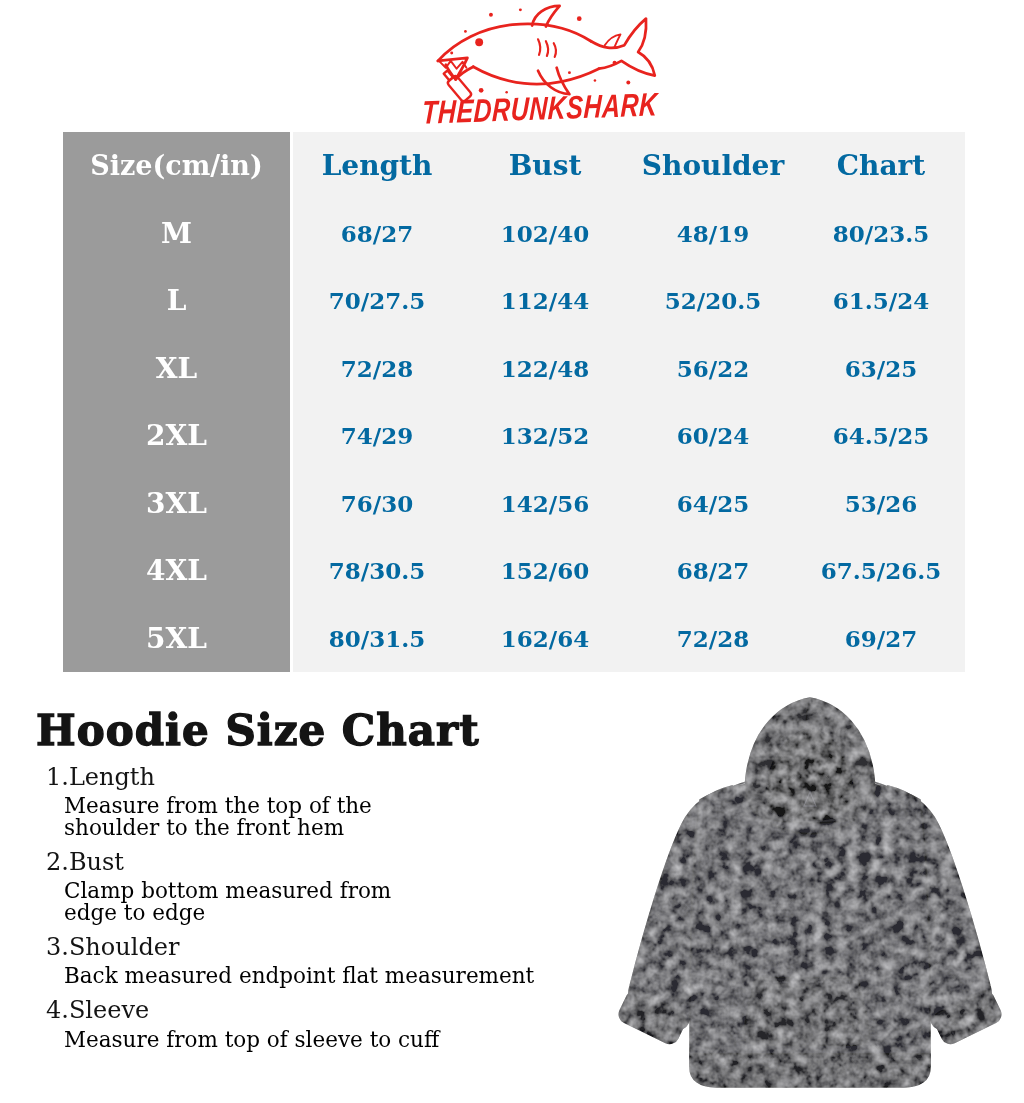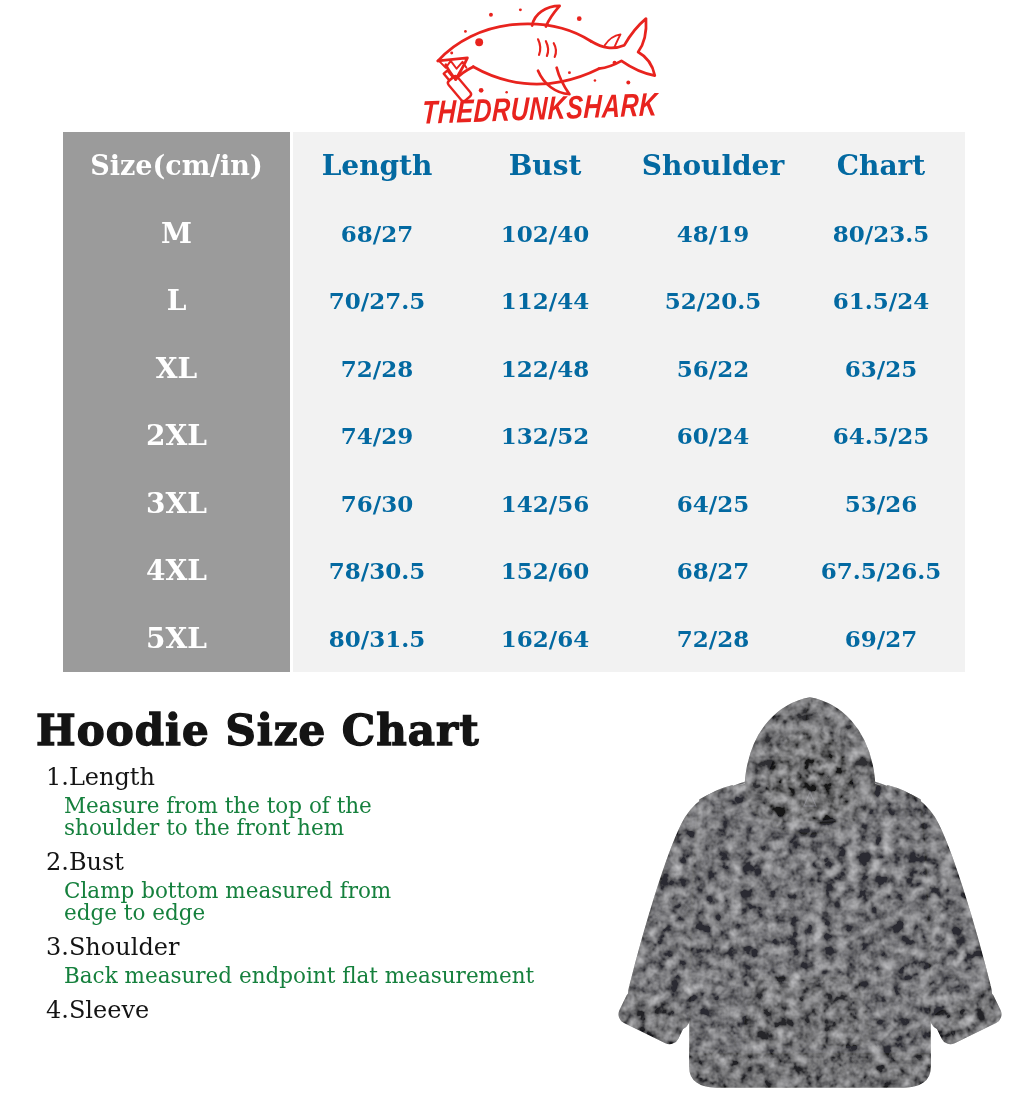--- a/index.html
+++ b/index.html
@@ -38,21 +38,21 @@
   
   .guide{position:absolute;left:36px;top:708px;width:560px;}
   .g-title{
     font-size:42px;font-weight:700;letter-spacing:1px;line-height:1.1;
     -webkit-text-stroke:1.3px #141414;
   }
   .g-item{margin-top:9px;}
   .g-label{font-size:24px;margin-left:10px;line-height:1.17;}
   .g-desc{
     font-size:21.5px;line-height:22px;margin-left:28px;margin-top:4px;
-    white-space:pre-line;max-width:480px;color:#15803d;
+    white-space:pre-line;max-width:480px;color:#000000;
   }
   
   .hoodie{position:absolute;left:600px;top:688px;}
 </style>
 </head>
 <body>
 
 <div class="logo">
   <svg width="236" height="104" viewBox="0 0 240 106">
     <g stroke="#e8231e" fill="none" stroke-width="2.8" stroke-linecap="round" stroke-linejoin="round">
@@ -170,20 +170,21 @@
     <div class="g-label">2.Bust</div>
     <div class="g-desc">Clamp bottom measured from
 edge to edge</div>
   </div>
   <div class="g-item">
     <div class="g-label">3.Shoulder</div>
     <div class="g-desc">Back measured endpoint flat measurement</div>
   </div>
   <div class="g-item">
     <div class="g-label">4.Sleeve</div>
+    <div class="g-desc">Measure from top of sleeve to cuff</div>
   </div>
 </div>
 
 <div class="hoodie">
   <svg width="420" height="405" viewBox="0 0 420 405">
     <defs>
       <filter id="wash" x="-5%" y="-5%" width="110%" height="110%">
         <feTurbulence type="fractalNoise" baseFrequency="0.085" numOctaves="3" seed="11" result="n"></feTurbulence>
         <feColorMatrix in="n" type="matrix" values="0 0 0 0 0.78  0 0 0 0 0.78  0 0 0 0 0.8  0.55 0.55 0.55 0 -0.62" result="noise"></feColorMatrix>
         <feComposite in="noise" in2="SourceAlpha" operator="in" result="clipped"></feComposite>

